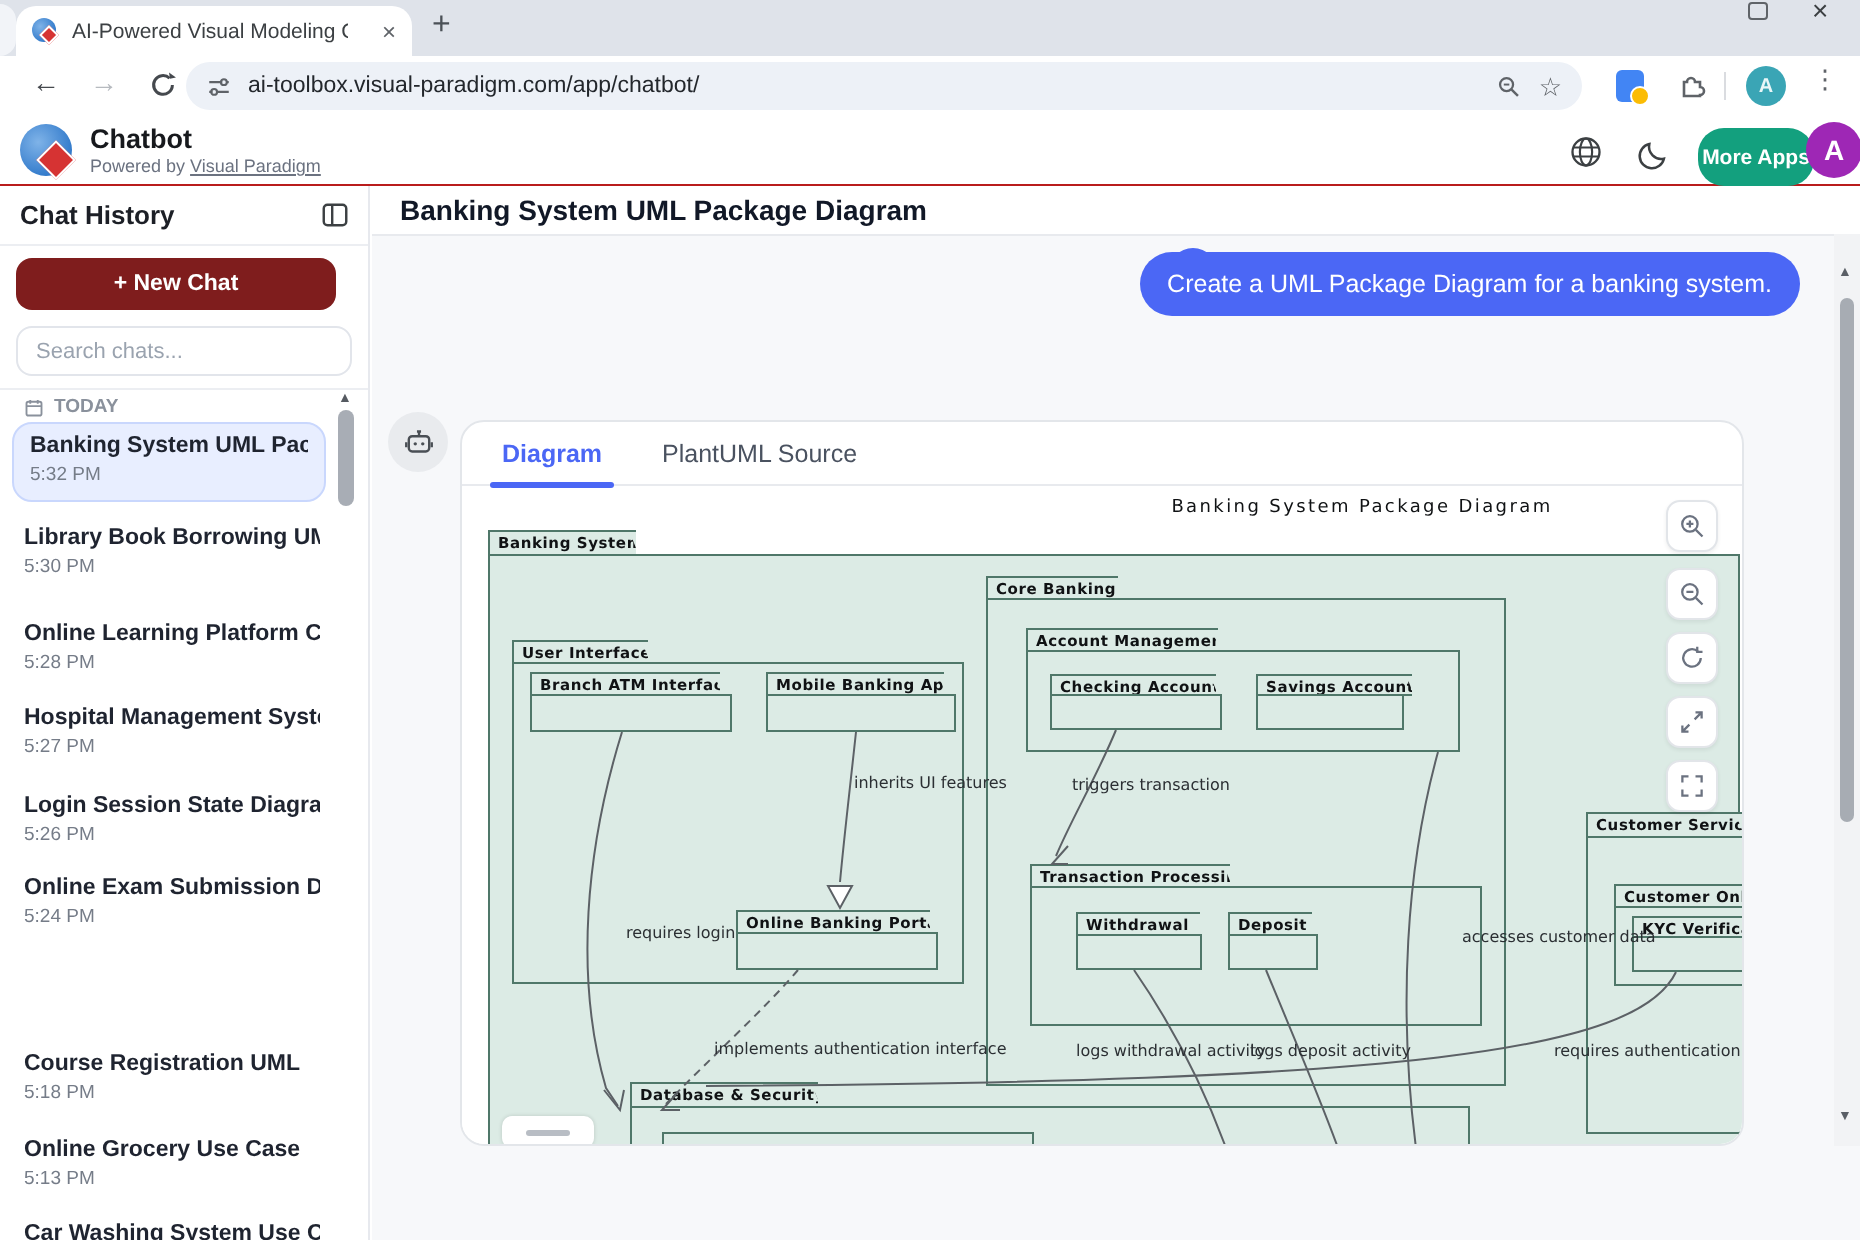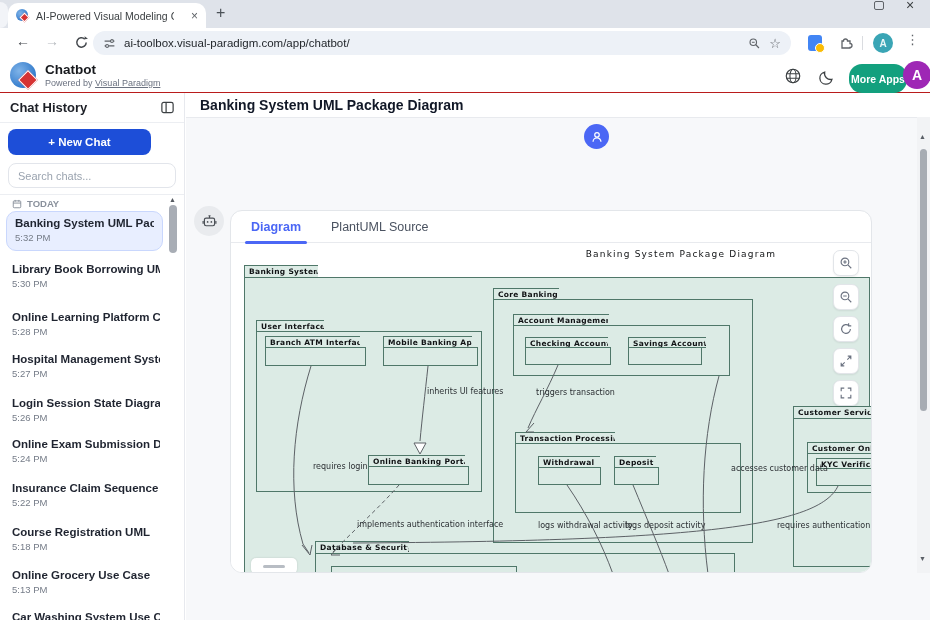--- a/index.html
+++ b/index.html
@@ -37,21 +37,21 @@
   .app-sub a { color:#6b7280; }
   .hdr-ic { position:absolute; top:9px; width:18px; height:18px; }
   .more-apps { position:absolute; left:841px; top:6px; width:58px; height:29px; background:#13a07e; color:#fff; border:none; border-radius:13px; font-size:10.5px; font-weight:bold; font-family:Liberation Sans, sans-serif;margin-left:8px; }
   .hdr-avatar { position:absolute; left:903px; top:3px; width:28px; height:28px; border-radius:50%; background:#9e27b5; color:#fff; font-size:14px; font-weight:bold; display:flex; align-items:center; justify-content:center; }
 
   
   .sidebar { position:absolute; left:0; top:93px; width:185px; height:527px; background:#fff; border-right:1px solid #e7e9ee; }
   .sb-title { position:absolute; left:10px; top:7px; font-size:13px; font-weight:bold; color:#1c1f26; }
   .sb-toggle { position:absolute; left:160px; top:7px; }
   .sb-div1 { position:absolute; left:0; top:29px; width:184px; height:1px; background:#eceef2; }
-  .newchat { position:absolute; left:8px; top:36px; width:143px; height:26px; background:#1d4ed8; color:#fff; border:none; border-radius:8px; font-size:11.5px; font-weight:bold; font-family:"Liberation Sans",sans-serif; }
+  .newchat { position:absolute; left:8px; top:36px; width:160px; height:26px; background:#7f1d1d; color:#fff; border:none; border-radius:8px; font-size:11.5px; font-weight:bold; font-family:"Liberation Sans",sans-serif; }
   .sb-search { position:absolute; left:8px; top:70px; width:168px; height:25px; border:1px solid #e2e5eb; border-radius:8px; font-size:11px; padding:0 9px; color:#374151; font-family:"Liberation Sans",sans-serif; outline:none; }
   .sb-search::placeholder { color:#9aa3af; }
   .sb-div2 { position:absolute; left:0; top:101px; width:184px; height:1px; background:#eceef2; }
   .today { position:absolute; left:12px; top:105px; font-size:9.5px; font-weight:bold; color:#8a919c; display:flex; align-items:center; gap:5px; }
   .chat-sel { position:absolute; left:6px; top:118px; width:157px; height:40px; background:#e8eeff; border:1px solid #c9d7fd; border-radius:10px; padding:5px 8px; }
   .chat-item { position:absolute; left:12px; width:148px; }
   .ci-t { font-size:11.5px; font-weight:bold; color:#1f2430; white-space:nowrap; overflow:hidden; line-height:13px; }
   .ci-d { font-size:9.5px; color:#757c88; margin-top:2px; }
   .sb-scroll-up { position:absolute; left:169px; top:103px; font-size:7px; color:#555a61; }
   .sb-thumb { position:absolute; left:169px; top:112px; width:8px; height:48px; background:#a8adb5; border-radius:4px; }
@@ -199,24 +199,20 @@
         <div class="ci-d">5:27 PM</div>
       </div>
     <div class="chat-item" style="top:304px;">
         <div class="ci-t">Login Session State Diagram</div>
         <div class="ci-d">5:26 PM</div>
       </div>
     <div class="chat-item" style="top:345px;">
         <div class="ci-t">Online Exam Submission Dia...</div>
         <div class="ci-d">5:24 PM</div>
       </div>
-    <div class="chat-item" style="top:389px;">
-        <div class="ci-t">Insurance Claim Sequence</div>
-        <div class="ci-d">5:22 PM</div>
-      </div>
     <div class="chat-item" style="top:433px;">
         <div class="ci-t">Course Registration UML</div>
         <div class="ci-d">5:18 PM</div>
       </div>
     <div class="chat-item" style="top:476px;">
         <div class="ci-t">Online Grocery Use Case</div>
         <div class="ci-d">5:13 PM</div>
       </div>
     <div class="chat-item" style="top:518px;">
         <div class="ci-t">Car Washing System Use Case</div>
@@ -228,20 +224,21 @@
       <span class="m-title">Banking System UML Package Diagram</span>
     </div>
 
     <div class="chat-scroll">
       <span class="u-avatar">
         <svg width="14" height="14" viewBox="0 0 16 16">
             <circle cx="8" cy="5.5" r="2.6" fill="none" stroke="#fff" stroke-width="1.4"></circle>
             <path d="M3.5 13.5a4.5 4.5 0 0 1 9 0" fill="none" stroke="#fff" stroke-width="1.4"></path>
           </svg>
       </span>
+      <div class="bubble">Create a UML Package Diagram for a banking system.</div>
 
       <span class="bot-avatar">
         <svg width="17" height="17" viewBox="0 0 20 20">
             <rect x="4" y="6" width="12" height="9" rx="2" fill="none" stroke="#4a4f55" stroke-width="1.4"></rect>
             <circle cx="7.8" cy="10.5" r="1" fill="#4a4f55"></circle>
             <circle cx="12.2" cy="10.5" r="1" fill="#4a4f55"></circle>
             <path d="M10 6V3.5 M8.8 3.2h2.4 M2.5 9.5v3 M17.5 9.5v3" stroke="#4a4f55" stroke-width="1.4" fill="none"></path>
           </svg>
       </span>
 

